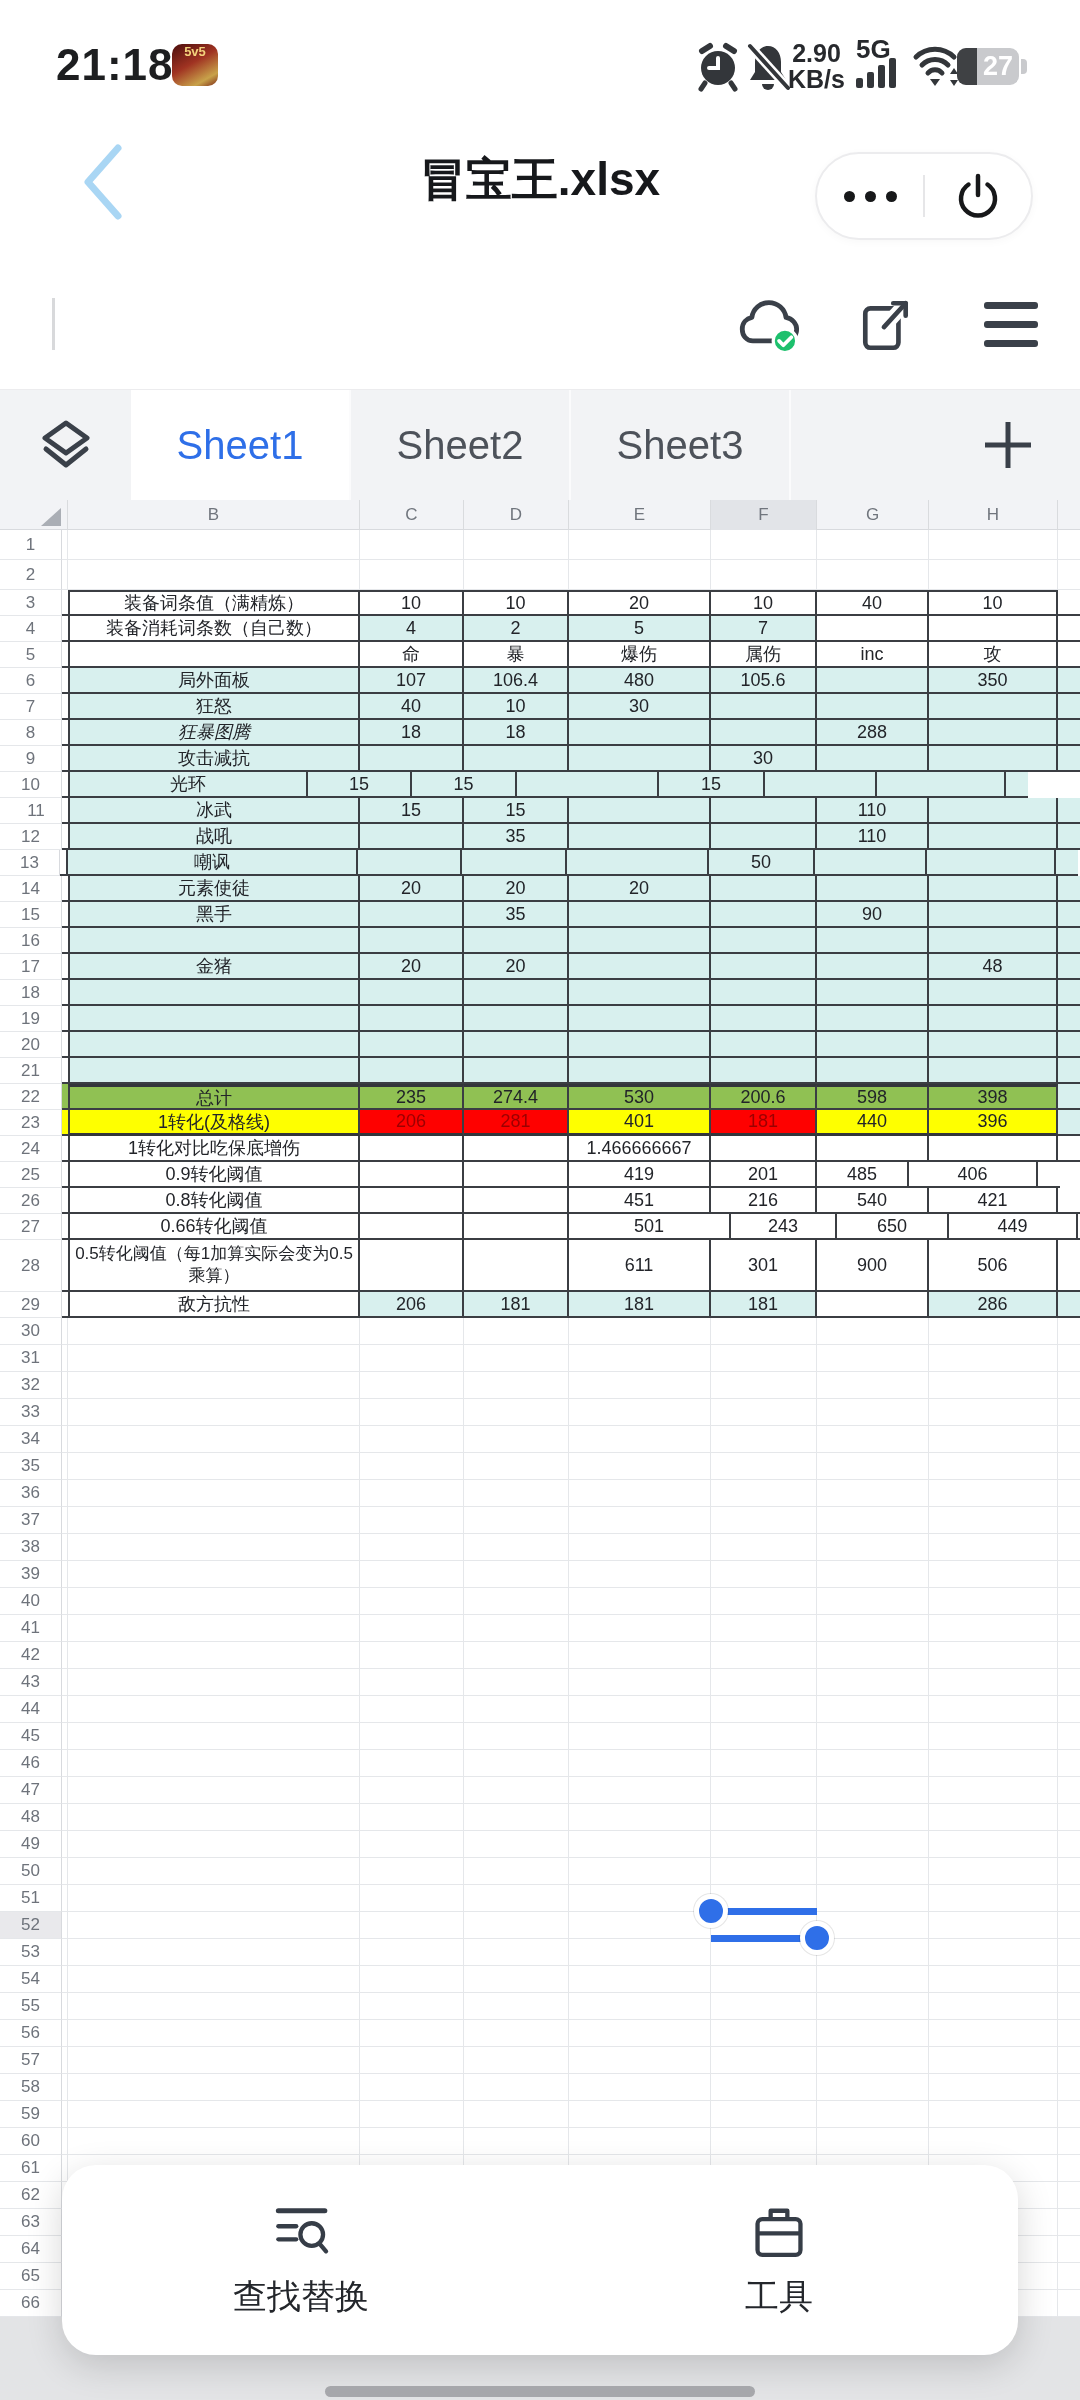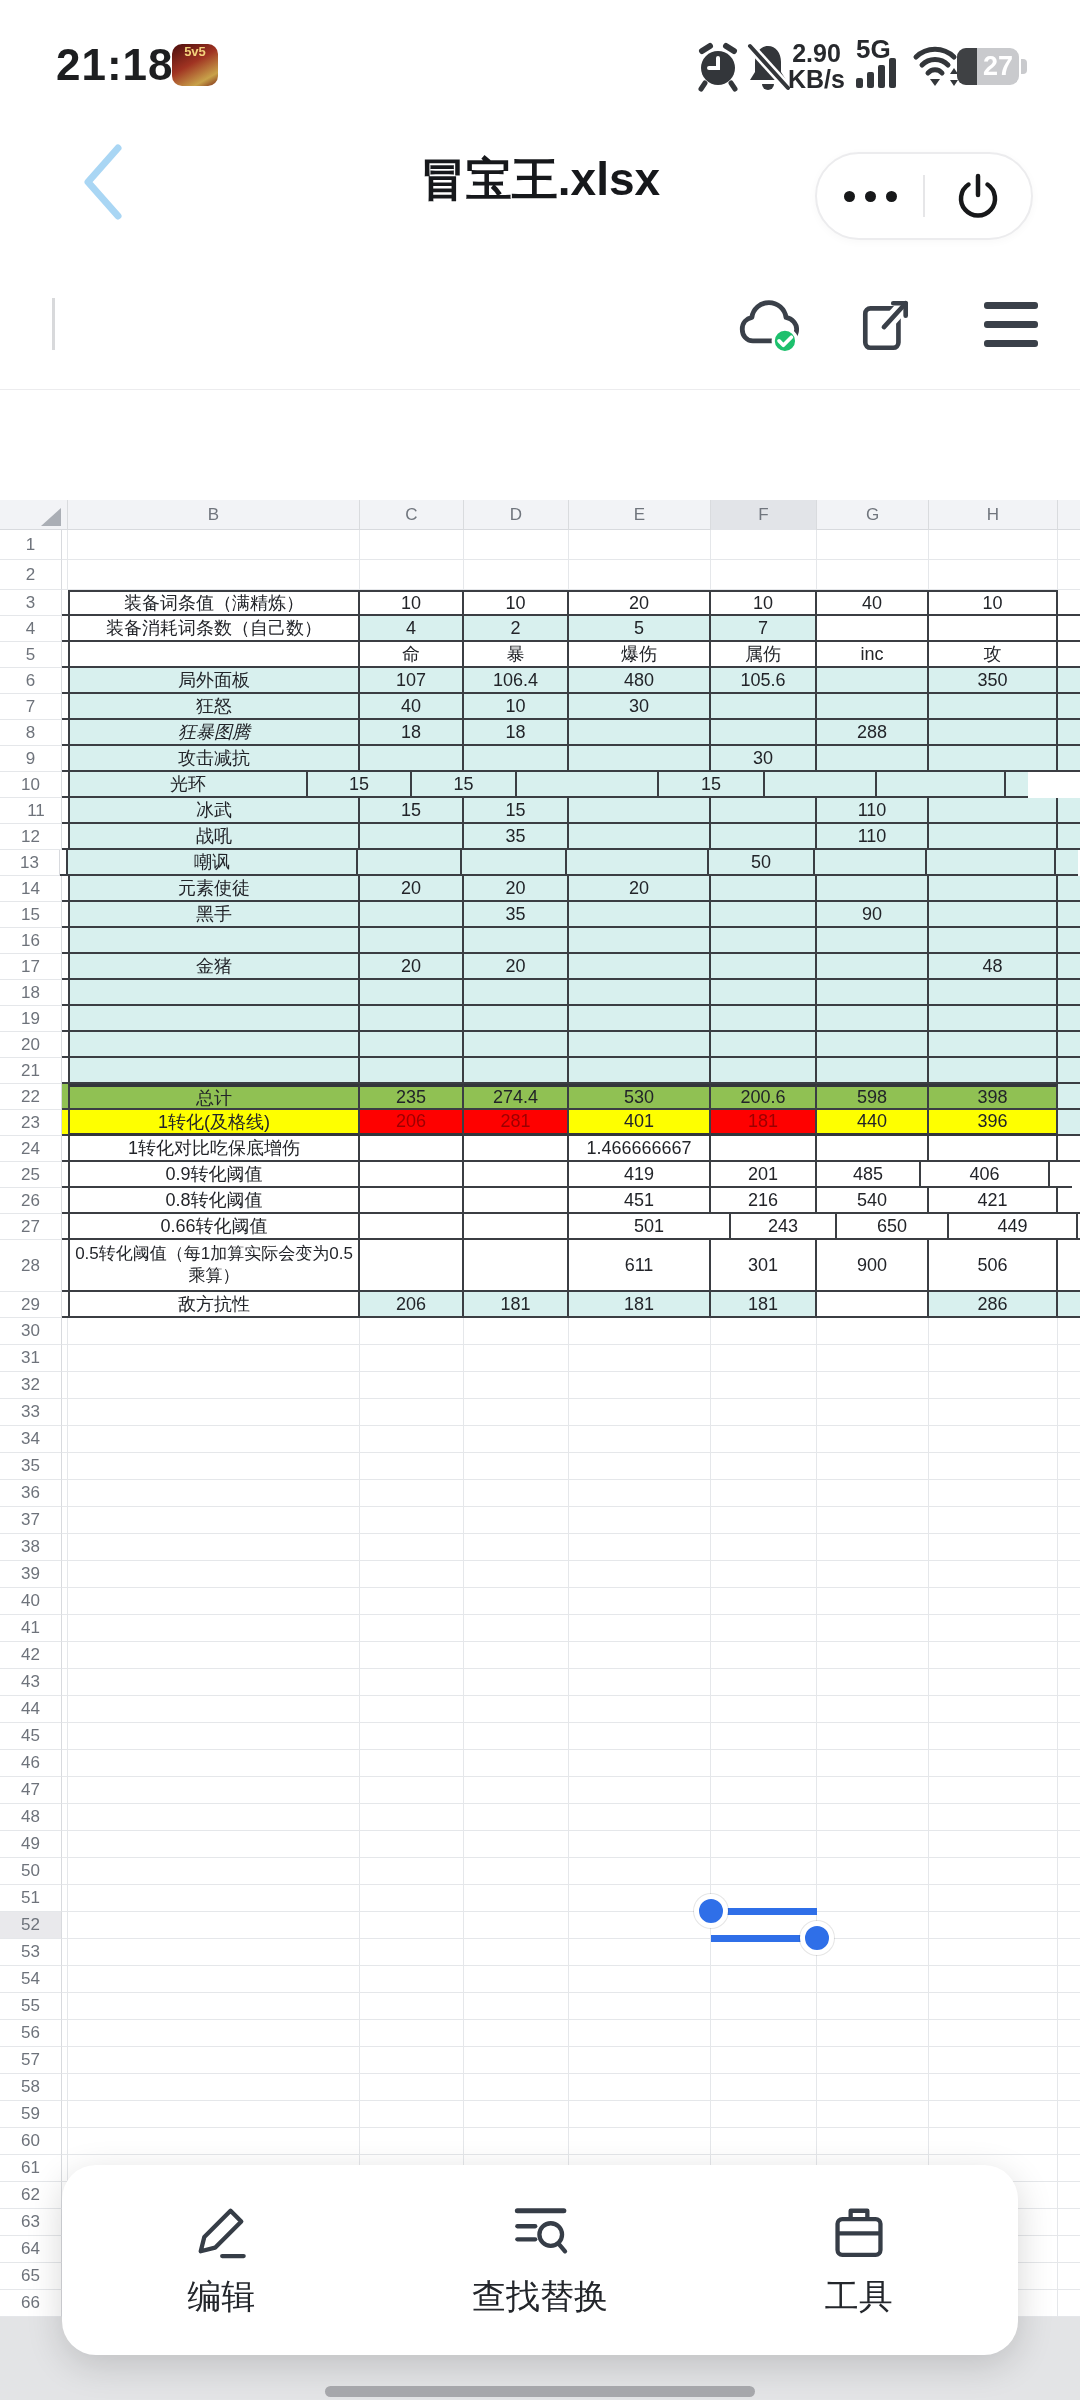--- a/index.html
+++ b/index.html
@@ -171,20 +171,41 @@
       <line x1="25" y1="30" x2="46" y2="7" stroke="#3a4049" stroke-width="4.5" stroke-linecap="round"></line>
       <polyline points="34,7 46,7 46,19" fill="none" stroke="#3a4049" stroke-width="4.5" stroke-linecap="round" stroke-linejoin="round"></polyline>
     </svg>
     <svg class="tb-icon" style="left:984px;top:42px" width="54" height="46" viewBox="0 0 54 46">
       <rect x="0" y="0" width="54" height="7" rx="3" fill="#3a4049"></rect>
       <rect x="0" y="19" width="54" height="7" rx="3" fill="#3a4049"></rect>
       <rect x="0" y="38" width="54" height="7" rx="3" fill="#3a4049"></rect>
     </svg>
   </div>
 
+  <div id="tabbar" class="abs">
+    <div id="sheet-switcher">
+      <svg width="54" height="54" viewBox="0 0 54 54">
+        <polygon points="27,5 48,20 27,35 6,20" fill="none" stroke="#3a4049" stroke-width="5" stroke-linejoin="round"></polygon>
+        <polyline points="7,31 27,47 47,31" fill="none" stroke="#3a4049" stroke-width="5" stroke-linecap="round" stroke-linejoin="round"></polyline>
+      </svg>
+    </div>
+    <div class="tab active">Sheet1</div>
+    <div class="tab-div"></div>
+    <div class="tab">Sheet2</div>
+    <div class="tab-div"></div>
+    <div class="tab">Sheet3</div>
+    <div class="tab-div"></div>
+    <div id="tab-spacer"></div>
+    <div id="add-sheet">
+      <svg width="50" height="50" viewBox="0 0 50 50">
+        <line x1="25" y1="2" x2="25" y2="48" stroke="#3a4049" stroke-width="5"></line>
+        <line x1="2" y1="25" x2="48" y2="25" stroke="#3a4049" stroke-width="5"></line>
+      </svg>
+    </div>
+  </div>
 
   <div id="grid" class="abs">
     <div id="col-headers">
       <div id="corner">
           <div id="corner-tri"></div>
         </div>
     <div class="chead" style="width: 292px;">B</div>
         <div class="chead" style="width: 104px;">C</div>
         <div class="chead" style="width: 105px;">D</div>
         <div class="chead" style="width: 142px;">E</div>
@@ -483,21 +504,21 @@
           <div class="cell dkb" style="width: 22px; height: 26px; border-right: none;"></div>
         </div>
         <div class="grow">
           <div class="cell rh" style="width: 62px; height: 26px;">25</div>
           <div class="cell dkb" style="width: 6px; height: 26px;"></div>
           <div class="cell dk dleft" style="width: 292px; height: 26px; background: rgb(255, 255, 255);">0.9转化阈值</div>
           <div class="cell dk" style="width: 104px; height: 26px; background: rgb(255, 255, 255);"></div>
           <div class="cell dk" style="width: 105px; height: 26px; background: rgb(255, 255, 255);"></div>
           <div class="cell dk" style="width: 142px; height: 26px; background: rgb(255, 255, 255);">419</div>
           <div class="cell dk" style="width: 106px; height: 26px; background: rgb(255, 255, 255);">201</div>
-          <div class="cell dk" style="width: 104px; height: 26px; background: rgb(255, 255, 255);">485</div>
+          <div class="cell dk" style="width: 92px; height: 26px; background: rgb(255, 255, 255);">485</div>
           <div class="cell dk" style="width: 129px; height: 26px; background: rgb(255, 255, 255);">406</div>
           <div class="cell dkb" style="width: 22px; height: 26px; border-right: none;"></div>
         </div>
         <div class="grow">
           <div class="cell rh" style="width: 62px; height: 26px;">26</div>
           <div class="cell dkb" style="width: 6px; height: 26px;"></div>
           <div class="cell dk dleft" style="width: 292px; height: 26px; background: rgb(255, 255, 255);">0.8转化阈值</div>
           <div class="cell dk" style="width: 104px; height: 26px; background: rgb(255, 255, 255);"></div>
           <div class="cell dk" style="width: 105px; height: 26px; background: rgb(255, 255, 255);"></div>
           <div class="cell dk" style="width: 142px; height: 26px; background: rgb(255, 255, 255);">451</div>
@@ -990,27 +1011,20 @@
   </div>
 
   <div class="sel-line abs" style="left:711px;top:1908px"></div>
   <div class="sel-line abs" style="left:711px;top:1935px"></div>
   <div class="sel-handle abs" style="left:694px;top:1894px"></div>
   <div class="sel-handle abs" style="left:800px;top:1921px"></div>
 
   <div id="bottom-strip" class="abs"></div>
 
   <div id="bottom-card" class="abs">
-    <div class="bc-item">
-      <svg width="62" height="62" viewBox="0 0 52 52">
-        <path d="M34 9 l9 9 L21 40 l-12 3 3-12 z" fill="none" stroke="#363d47" stroke-width="3.6" stroke-linejoin="round"></path>
-        <line x1="27" y1="47" x2="45" y2="47" stroke="#363d47" stroke-width="3.6" stroke-linecap="round"></line>
-      </svg>
-      <div class="bc-label">编辑</div>
-    </div>
     <div class="bc-item">
       <svg width="62" height="62" viewBox="0 0 52 52">
         <line x1="7" y1="9" x2="46" y2="9" stroke="#363d47" stroke-width="4.2" stroke-linecap="round"></line>
         <line x1="7" y1="22" x2="22" y2="22" stroke="#363d47" stroke-width="3.6" stroke-linecap="round"></line>
         <line x1="7" y1="33" x2="22" y2="33" stroke="#363d47" stroke-width="3.6" stroke-linecap="round"></line>
         <circle cx="35" cy="29" r="9.5" fill="none" stroke="#363d47" stroke-width="3.6"></circle>
         <line x1="41.5" y1="36.5" x2="47" y2="43" stroke="#363d47" stroke-width="3.6" stroke-linecap="round"></line>
       </svg>
       <div class="bc-label">查找替换</div>
     </div>

